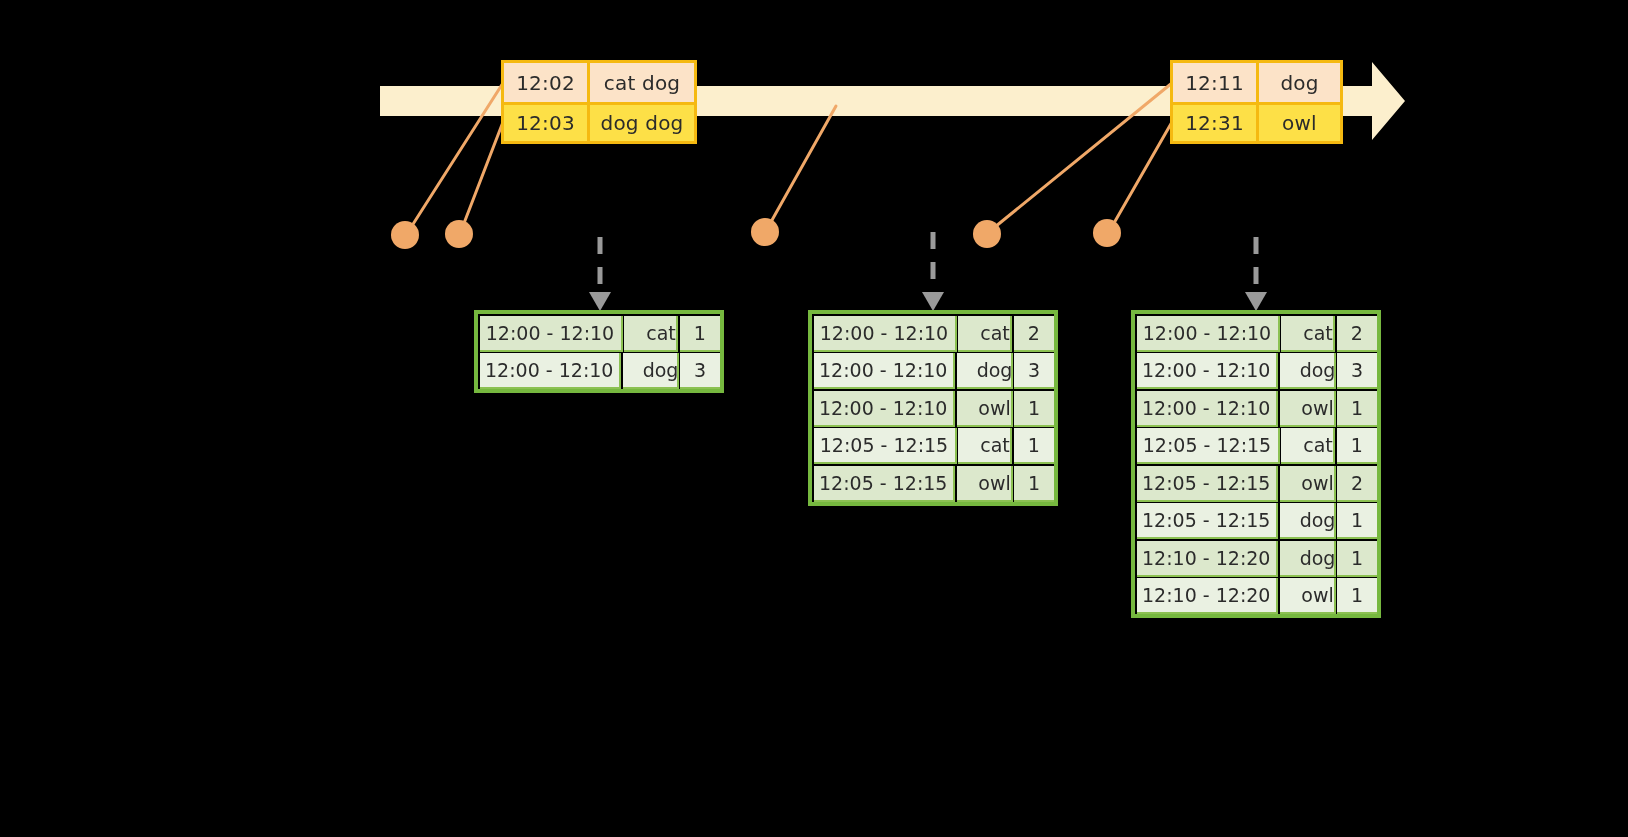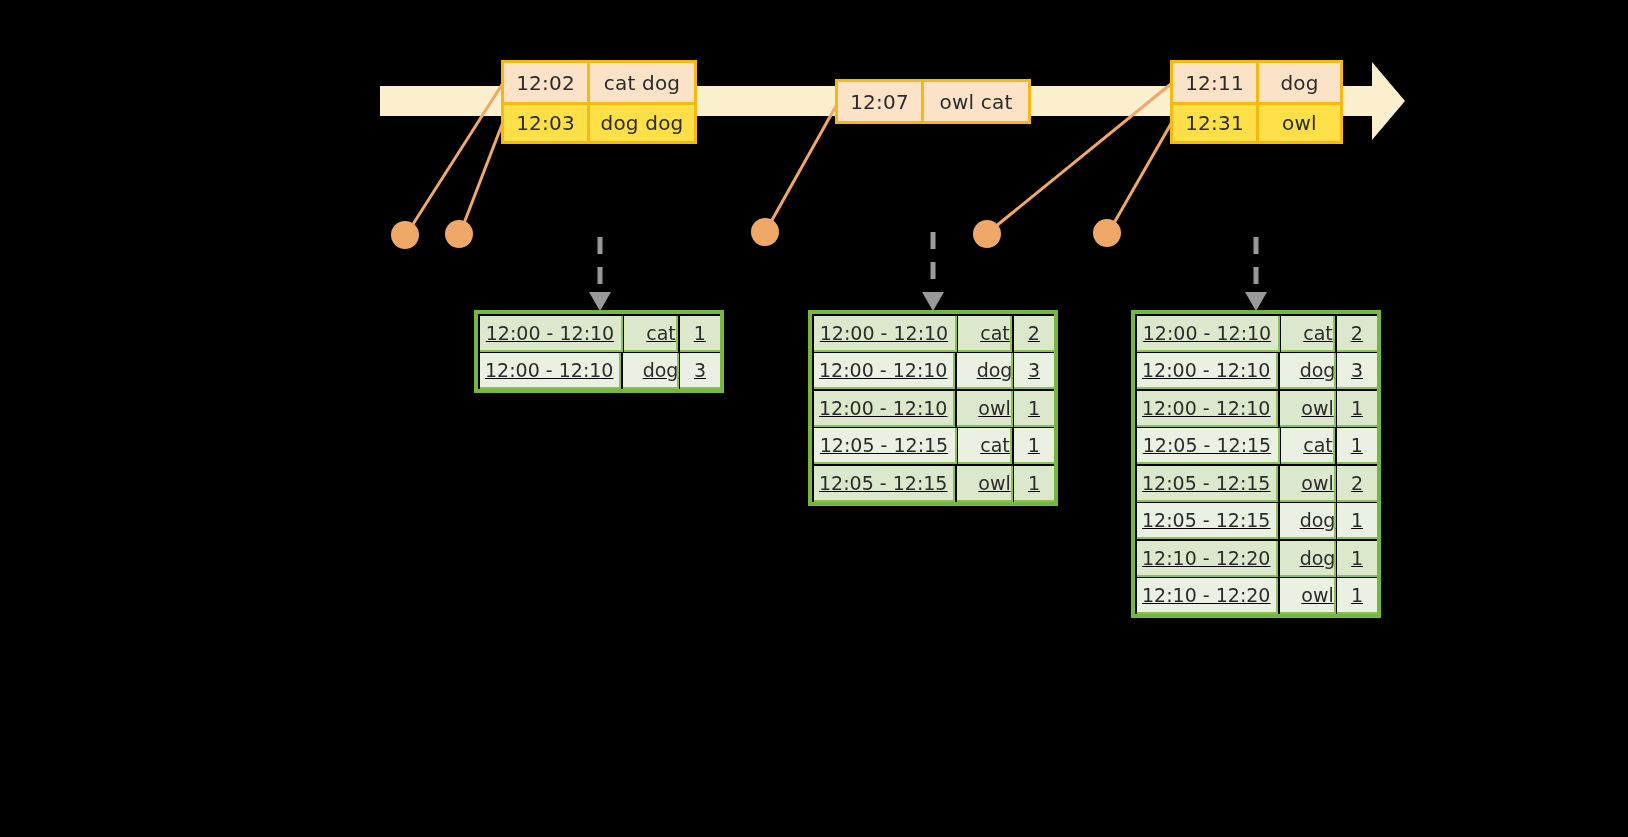--- a/index.html
+++ b/index.html
@@ -69,21 +69,20 @@
     box-sizing: border-box;
     display: flex;
     flex-direction: column;
     z-index: 5;
   }
   .res-row {
     display: flex;
     flex-direction: row;
     height: 37.5px;
     box-sizing: border-box;
-    text-decoration: underline;
   }
   .res-cell {
     box-sizing: border-box;
     display: flex;
     align-items: center;
     justify-content: center;
     color: #2b2b2b;
     font-size: 19px;
     white-space: nowrap;
     border-right: 2px solid #8CC152;
@@ -144,26 +143,20 @@
     <div class="evt-row odd">
       <div class="evt-cell time">12:02</div>
       <div class="evt-cell val">cat dog</div>
     </div>
     <div class="evt-row even">
       <div class="evt-cell time">12:03</div>
       <div class="evt-cell val">dog dog</div>
     </div>
   </div>
 
-  <div class="evt-group" style="left:835px; top:79px; width:196px;">
-    <div class="evt-row odd">
-      <div class="evt-cell time">12:07</div>
-      <div class="evt-cell val">owl cat</div>
-    </div>
-  </div>
 
   <div class="evt-group" style="left:1170px; top:60px; width:173px;">
     <div class="evt-row odd">
       <div class="evt-cell time">12:11</div>
       <div class="evt-cell val">dog</div>
     </div>
     <div class="evt-row even">
       <div class="evt-cell time">12:31</div>
       <div class="evt-cell val">owl</div>
     </div>

